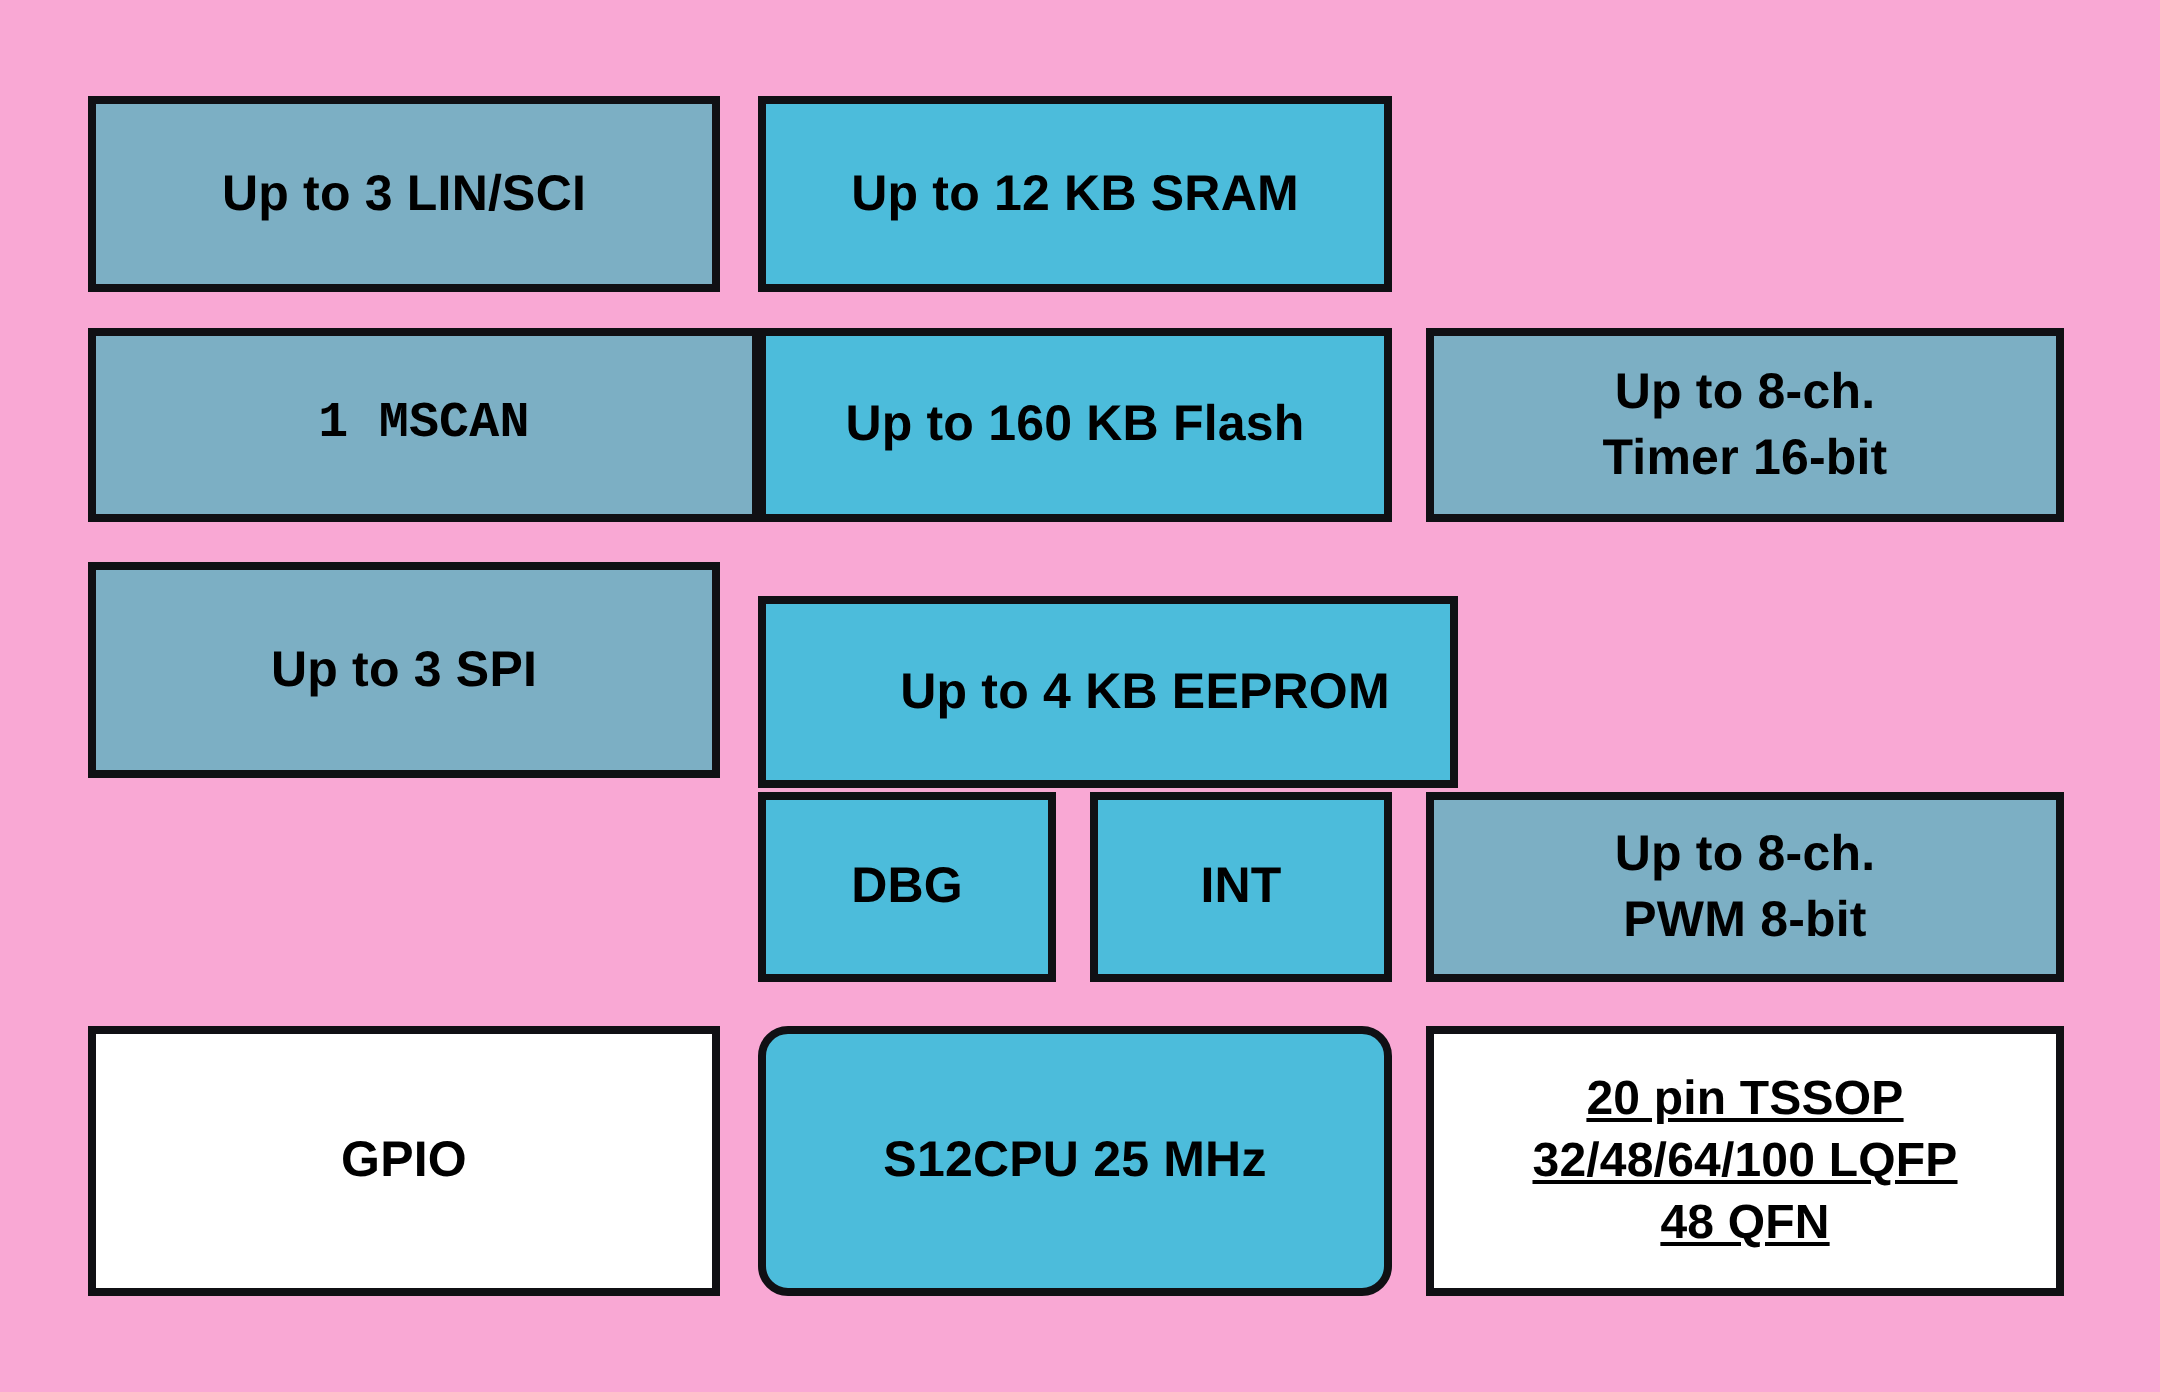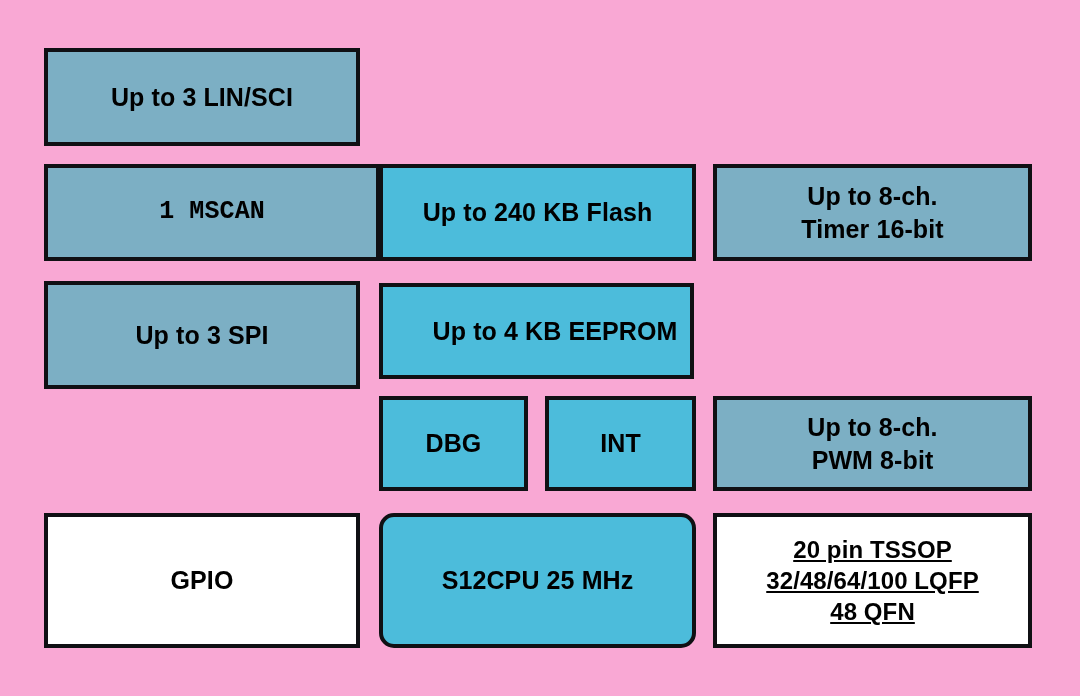--- a/index.html
+++ b/index.html
@@ -49,40 +49,43 @@
 </style>
 </head>
 <body>
 
 <div id="diagram">
 
   <div class="block fill-slate" style="left:44px; top:48px; width:316px; height:98px;">
     <span class="lbl">Up to 3 LIN/SCI</span>
   </div>
 
+  <div class="block fill-cyan" style="left:379px; top:48px; width:317px; height:98px;">
+    <span class="lbl">Up to 12 KB SRAM</span>
+  </div>
 
 
   <div class="block fill-slate" style="left:44px; top:164px; width:336px; height:97px;font-family:Liberation Mono, monospace;">
     <span class="lbl">1 MSCAN</span>
   </div>
 
   <div class="block fill-cyan" style="left:379px; top:164px; width:317px; height:97px;">
-    <span class="lbl">Up to 240 KB Flash</span>
+    <span class="lbl">Up to 160 KB Flash</span>
   </div>
 
   <div class="block fill-slate" style="left:713px; top:164px; width:319px; height:97px;">
     <span class="lbl">Up to 8-ch.
 Timer 16-bit</span>
   </div>
 
   <div class="block fill-slate" style="left:44px; top:281px; width:316px; height:108px;">
     <span class="lbl">Up to 3 SPI</span>
   </div>
 
-  <div class="block fill-cyan" style="left:379px; top:283px; width:315px; height:96px;padding-left:43px;">
+  <div class="block fill-cyan" style="left:379px; top:298px; width:350px; height:96px;padding-left:43px;">
     <span class="lbl">Up to 4 KB EEPROM</span>
   </div>
 
   <div class="block fill-cyan" style="left:379px; top:396px; width:149px; height:95px;justify-content:center;">
     <span class="lbl">DBG</span>
   </div>
 
   <div class="block fill-cyan" style="left:545px; top:396px; width:151px; height:95px;">
     <span class="lbl">INT</span>
   </div>

